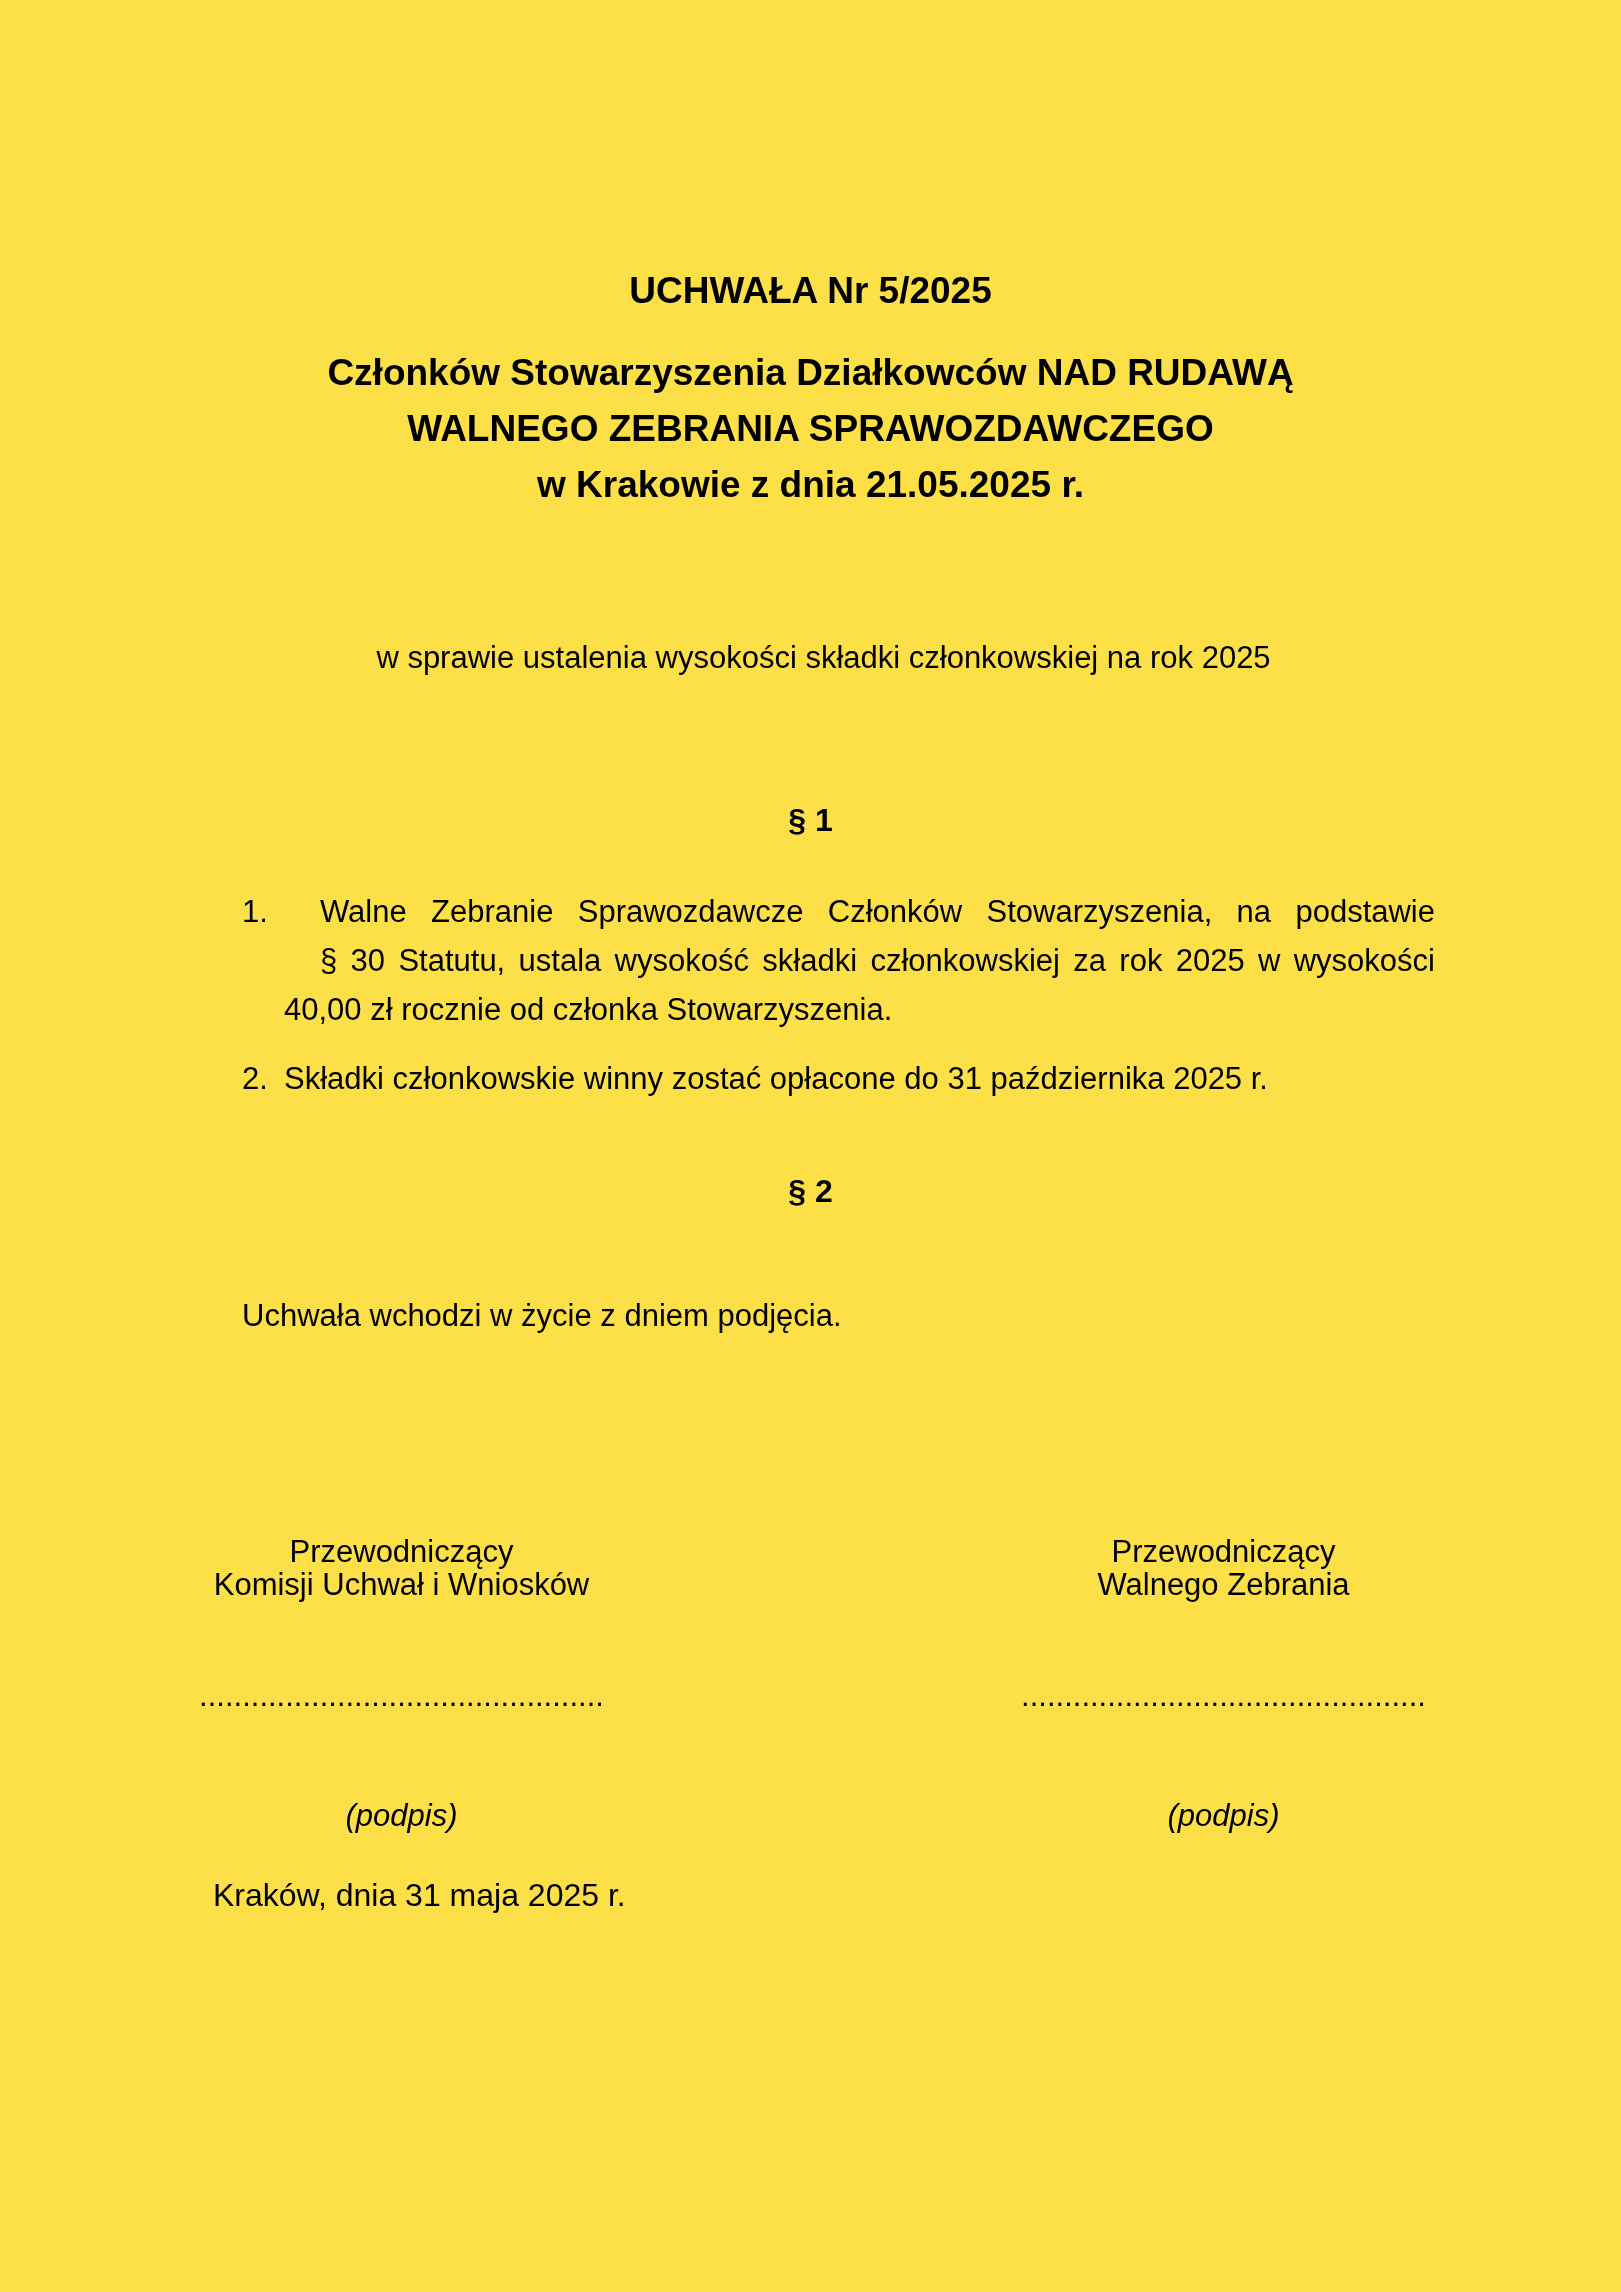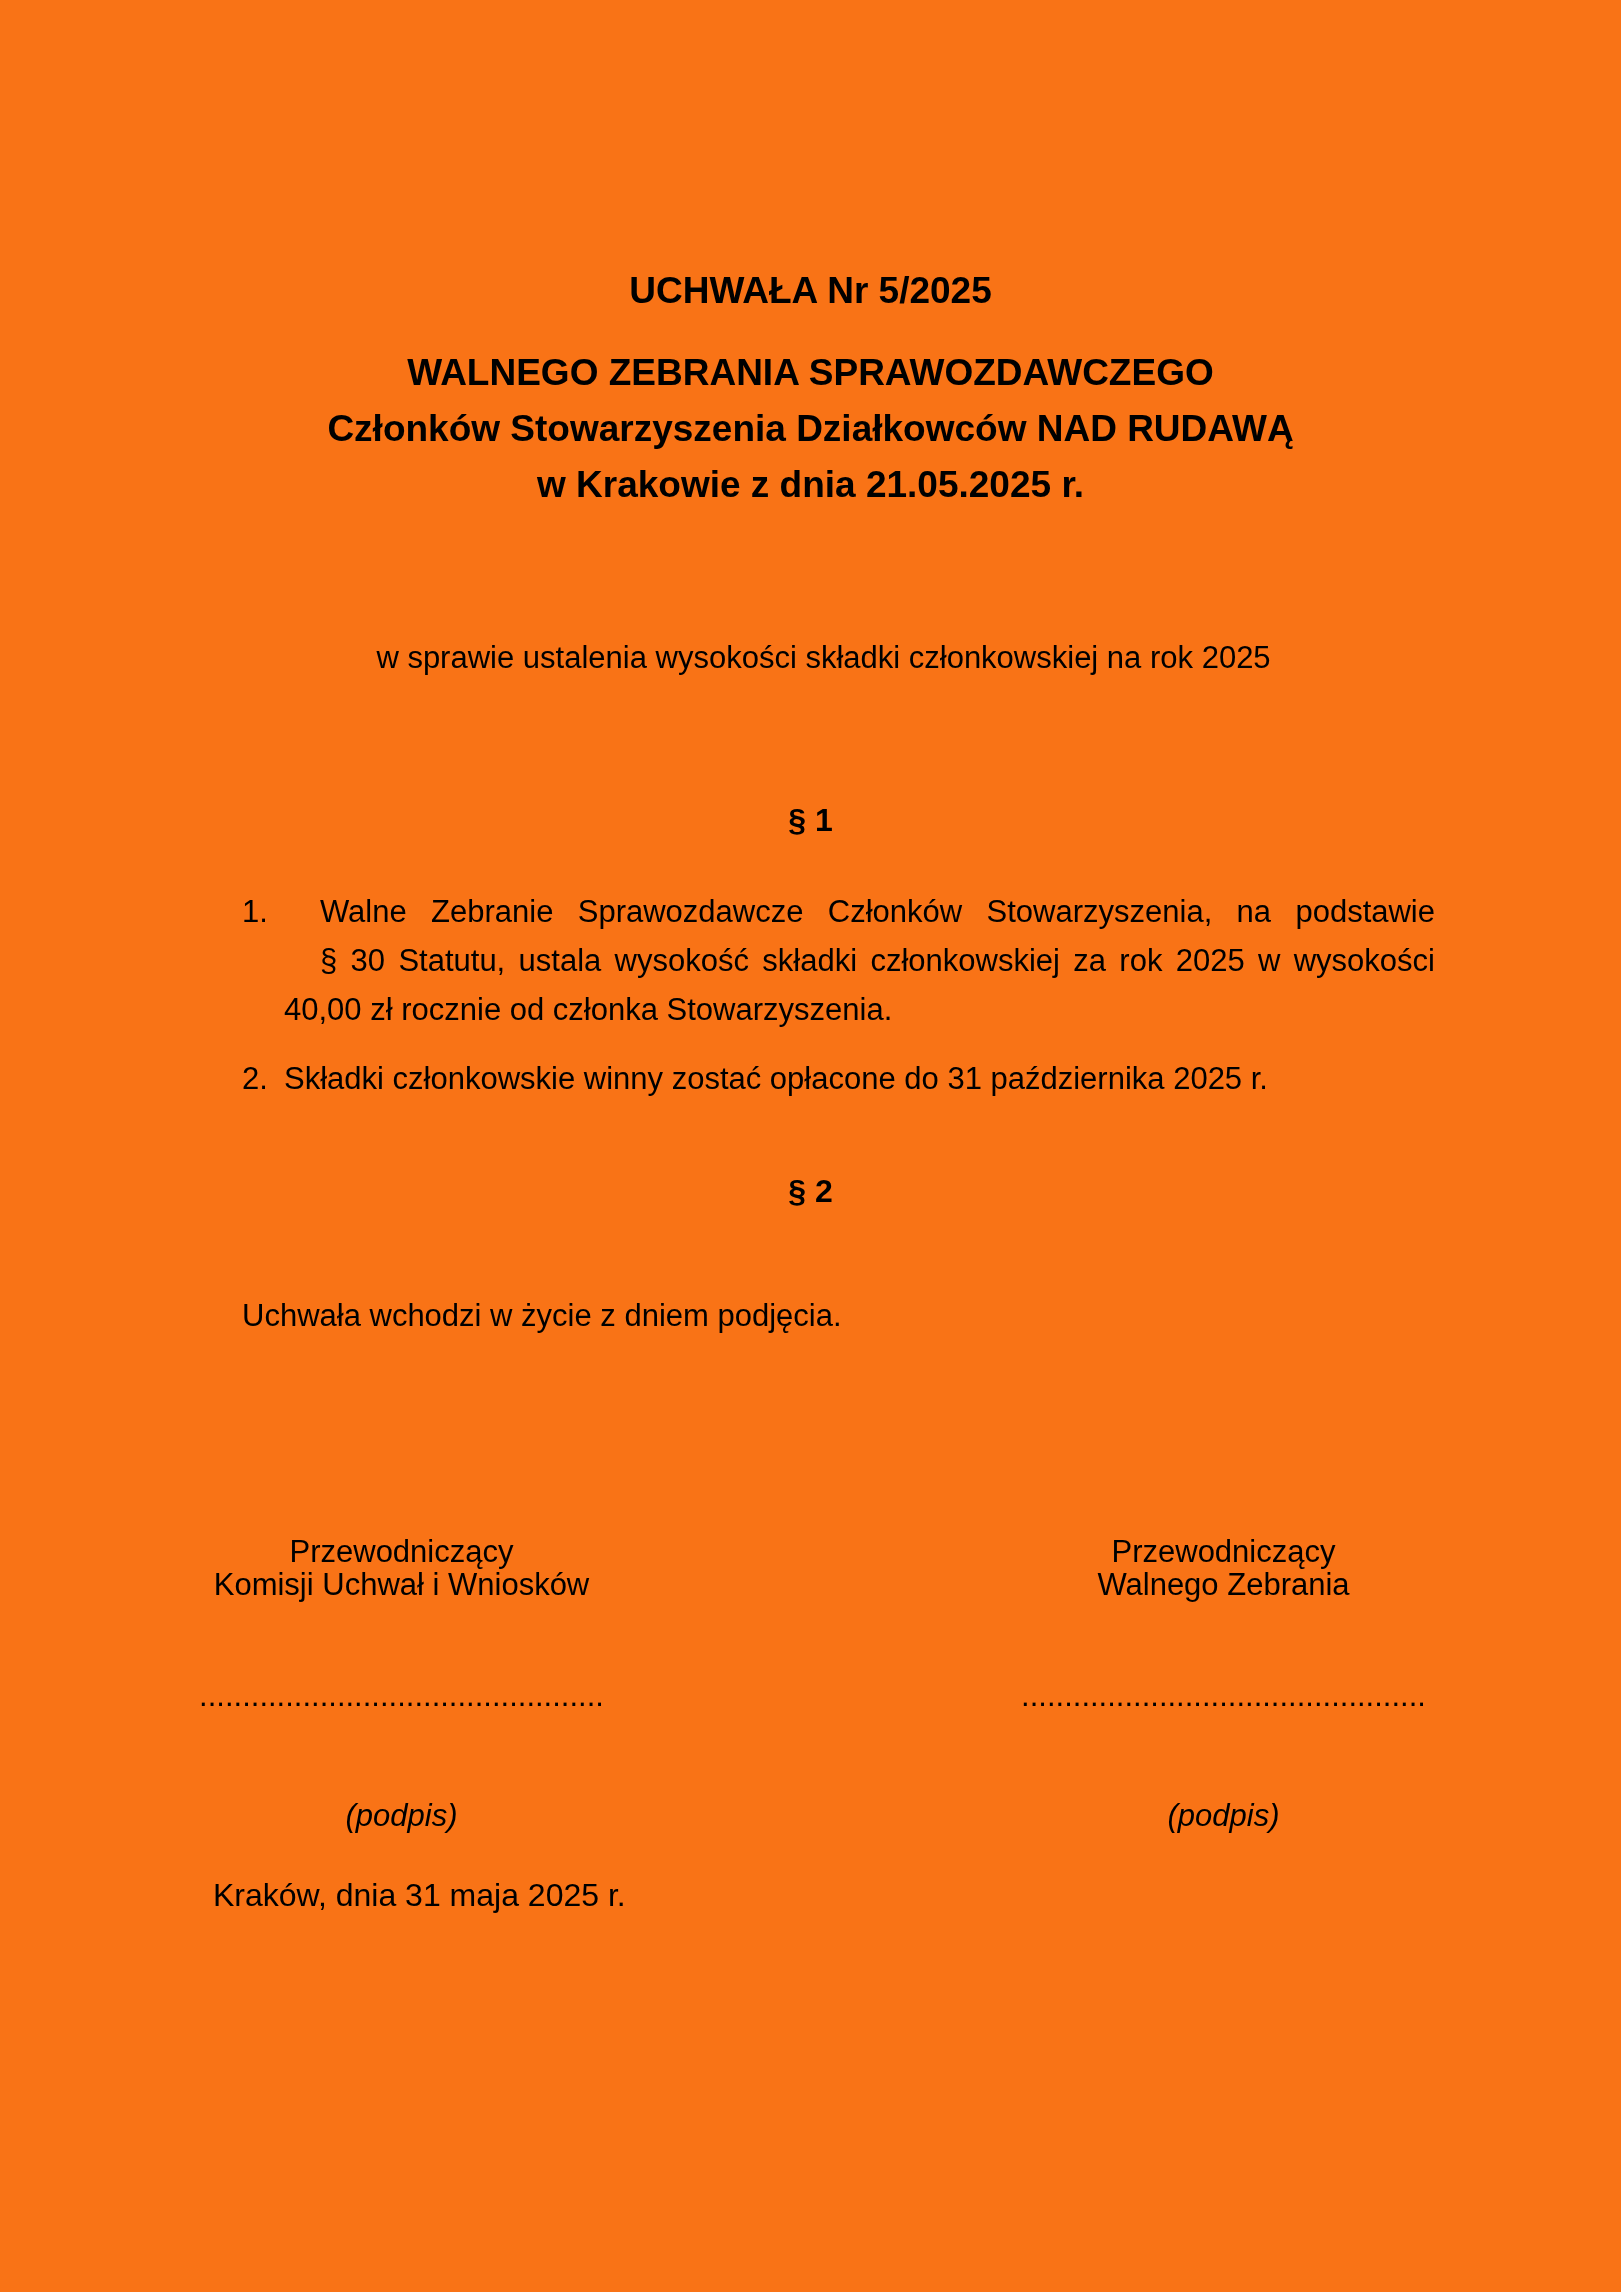--- a/index.html
+++ b/index.html
@@ -1,19 +1,19 @@
 <!DOCTYPE html>
 <html><head>
 <meta charset="utf-8">
 <style>
   html,body{margin:0;padding:0;background:#ffffff;}
   .page{
     position:relative;
     width:1621px;height:2293px;
-    background:#f97316;color:#000000;
+    background:#fde047;color:#000000;
     font-family:"Liberation Sans","DejaVu Sans",sans-serif;
     overflow:hidden;
   }
   .abs{position:absolute;}
   .centered{left:0;width:1621px;text-align:center;}
   .doc-title{top:268px;font-size:37px;font-weight:bold;line-height:45px;}
   .doc-header{top:345px;font-size:37px;font-weight:bold;line-height:56px;}
   .subject{top:639px;font-size:31px;line-height:37px;margin-left:13px;}
   .sec-heading{font-size:32px;font-weight:bold;line-height:39px;}
   #sec1-heading{top:801px;}
@@ -32,22 +32,22 @@
   .place-date{top:1877px;left:213px;font-size:32px;line-height:37px;}
 </style>
 </head>
 <body>
 
 <div class="page">
 
   <div class="abs centered doc-title">UCHWAŁA Nr 5/2025</div>
 
   <div class="abs centered doc-header">
+    <div>Członków Stowarzyszenia Działkowców NAD RUDAWĄ</div>
     <div>WALNEGO ZEBRANIA SPRAWOZDAWCZEGO</div>
-    <div>Członków Stowarzyszenia Działkowców NAD RUDAWĄ</div>
     <div>w Krakowie z dnia 21.05.2025 r.</div>
   </div>
 
   <div class="abs centered subject">w sprawie ustalenia wysokości składki członkowskiej na rok 2025</div>
 
   <div id="sec1-heading" class="abs centered sec-heading">§ 1</div>
 
   <div id="list-item-1" class="abs list-item">
     <span class="item-num">1.</span>
     <div class="jline">Walne Zebranie Sprawozdawcze Członków Stowarzyszenia, na podstawie</div>

